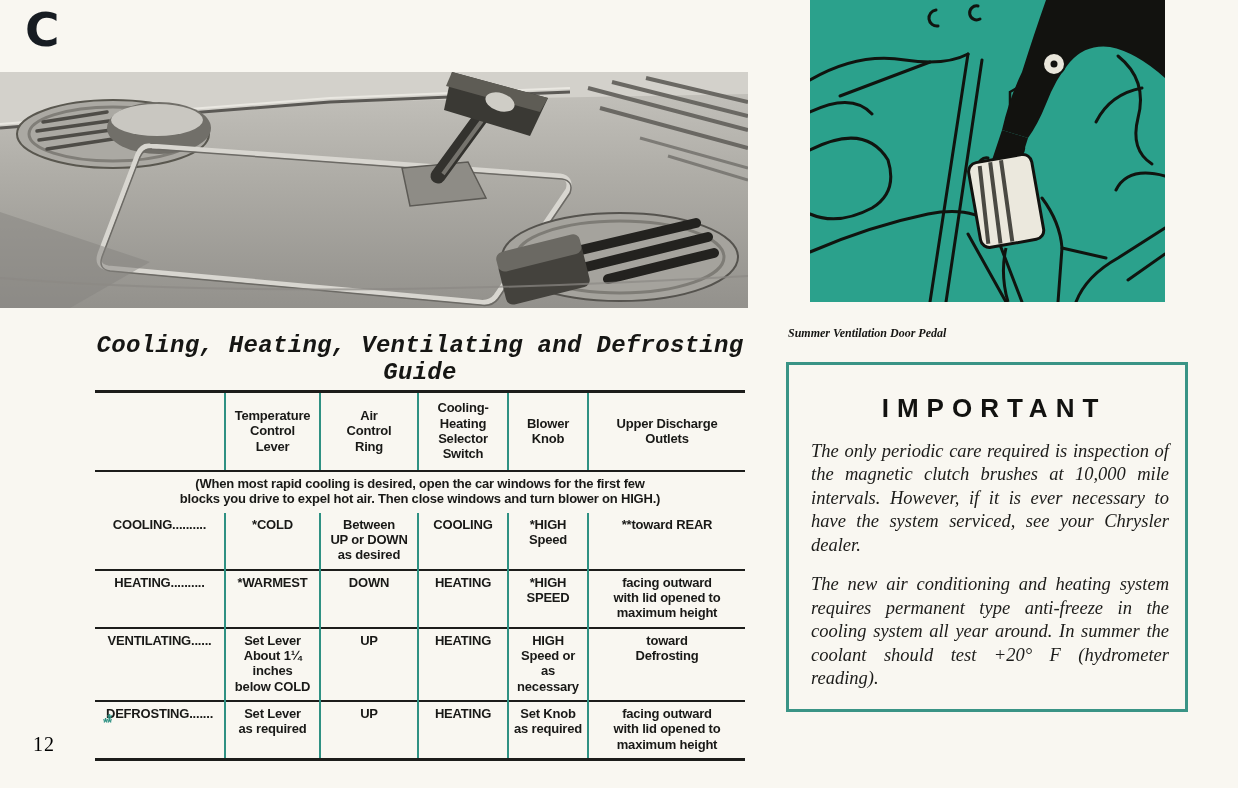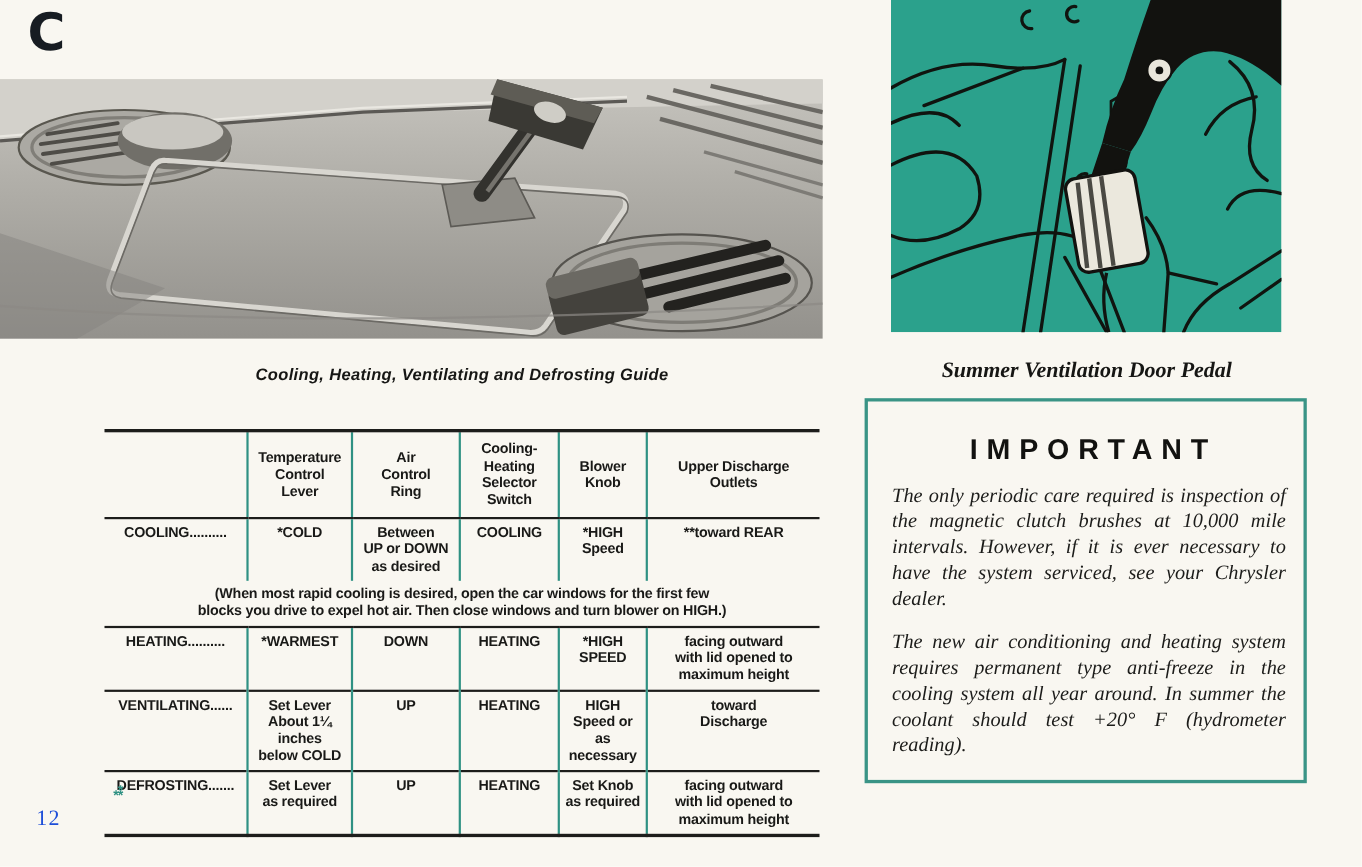--- a/index.html
+++ b/index.html
@@ -12,22 +12,22 @@
   body{width:1238px;height:788px;background:#fff;}
   .page{position:relative;width:1238px;height:788px;background:var(--paper);overflow:hidden;
         font-family:"Liberation Sans",sans-serif;color:var(--ink);}
 
   .section-letter{position:absolute;left:25px;top:2px;
         font-family:"DejaVu Sans",sans-serif;font-weight:700;font-size:47px;color:#171c22;}
 
   .photo{position:absolute;left:0;top:72px;width:748px;height:236px;display:block;}
 
   .table-title{position:absolute;left:95px;top:332px;width:650px;text-align:center;
-        font-family:Liberation Sans, sans-serif;font-style:italic;font-weight:700;
-        font-size:15px;color:#161614;letter-spacing:.3px;}
+        font-family:Liberation Mono, monospace;font-style:italic;font-weight:700;
+        font-size:24px;color:#161614;letter-spacing:.3px;}
 
   .guide-wrap{position:absolute;left:95px;top:362px;width:650px;}
   table.guide{border-collapse:collapse;table-layout:fixed;width:650px;
         border-top:3px solid var(--ink);border-bottom:3px solid var(--ink);margin-top:28px;}
   table.guide th,table.guide td{
         font-family:"Liberation Sans",sans-serif;font-weight:700;font-size:13px;line-height:1.18;
         letter-spacing:-.2px;color:#191917;text-align:center;vertical-align:top;
         padding:4px 3px 6px;white-space:pre-line;}
   table.guide thead th{vertical-align:middle;height:70px;border-bottom:2px solid var(--ink);padding-top:3px;padding-bottom:4px;}
   .vdiv{border-left:2px solid var(--teal);}
@@ -36,26 +36,26 @@
   td.note{ text-align:left;padding:1px 4px 7px 146px;}
 
   .footnotes{position:absolute;left:96px;top:714px;width:656px;}
   .footnote{position:relative;padding-left:18px;margin-bottom:4px;
         font-family:"Liberation Sans",sans-serif;font-weight:700;font-size:13.5px;
         line-height:1.3;letter-spacing:-.2px;color:#191917;}
   .fn-marker{position:absolute;left:0;top:-3px;width:15px;text-align:right;
         color:var(--teal);font-size:13px;letter-spacing:-1px;}
 
   .page-number{position:absolute;left:33px;top:733px;
-        font-family:"Liberation Serif",serif;font-size:20px;letter-spacing:1px;color:#1d4ed8;}
+        font-family:"Liberation Serif",serif;font-size:20px;letter-spacing:1px;color:#000000;}
 
   .illustration{position:absolute;left:810px;top:0;width:355px;height:302px;display:block;}
-  .caption{position:absolute;left:788px;top:326px;width:400px;text-align:center;
+  .caption{position:absolute;left:788px;top:326px;width:400px;
         font-family:"Liberation Serif",serif;font-style:italic;font-weight:700;
-        font-size:20px;color:#161614;}
+        font-size:12px;color:#161614;}
 
   .important-box{position:absolute;left:786px;top:362px;width:402px;height:350px;
         box-sizing:border-box;border:3px solid #3a9486;background:var(--paper);
         padding:12px 16px 0 22px;}
   .imp-title{text-align:center;margin:16px 0 12px;padding-left:8px;
         font-family:"Liberation Sans",sans-serif;font-weight:700;font-size:26px;
         letter-spacing:8px;color:#121210;}
   .imp-para{margin:16px 0 12px;font-family:"Liberation Serif",serif;font-style:italic;
         font-size:18.5px;line-height:1.27;text-align:justify;color:#1c1c1a;}
 </style>
@@ -155,33 +155,33 @@
 Selector
 Switch</th>
           <th class="vdiv">Blower
 Knob</th>
           <th class="vdiv">Upper Discharge
 Outlets</th>
         </tr>
       </thead>
       <tbody>
         <tr>
+          <td class="note" colspan="6">(When most rapid cooling is desired, open the car windows for the first few
+blocks you drive to expel hot air. Then close windows and turn blower on HIGH.)</td>
+        </tr>
+        <tr>
           <td class="lbl">COOLING..........</td>
           <td class="vdiv">*COLD</td>
           <td class="vdiv">Between
 UP or DOWN
 as desired</td>
           <td class="vdiv">COOLING</td>
           <td class="vdiv">*HIGH
 Speed</td>
           <td class="vdiv">**toward REAR</td>
-        </tr>
-        <tr>
-          <td class="note" colspan="6">(When most rapid cooling is desired, open the car windows for the first few
-blocks you drive to expel hot air. Then close windows and turn blower on HIGH.)</td>
         </tr>
         <tr class="rule">
           <td class="lbl">HEATING..........</td>
           <td class="vdiv">*WARMEST</td>
           <td class="vdiv">DOWN</td>
           <td class="vdiv">HEATING</td>
           <td class="vdiv">*HIGH
 SPEED</td>
           <td class="vdiv">facing outward
 with lid opened to
@@ -192,21 +192,21 @@
           <td class="vdiv">Set Lever
 About 1¼
 inches
 below COLD</td>
           <td class="vdiv">UP</td>
           <td class="vdiv">HEATING</td>
           <td class="vdiv">HIGH
 Speed or
 as necessary</td>
           <td class="vdiv">toward
-Discharge</td>
+Defrosting</td>
         </tr>
         <tr class="rule">
           <td class="lbl">DEFROSTING.......</td>
           <td class="vdiv">Set Lever
 as required</td>
           <td class="vdiv">UP</td>
           <td class="vdiv">HEATING</td>
           <td class="vdiv">Set Knob
 as required</td>
           <td class="vdiv">facing outward

